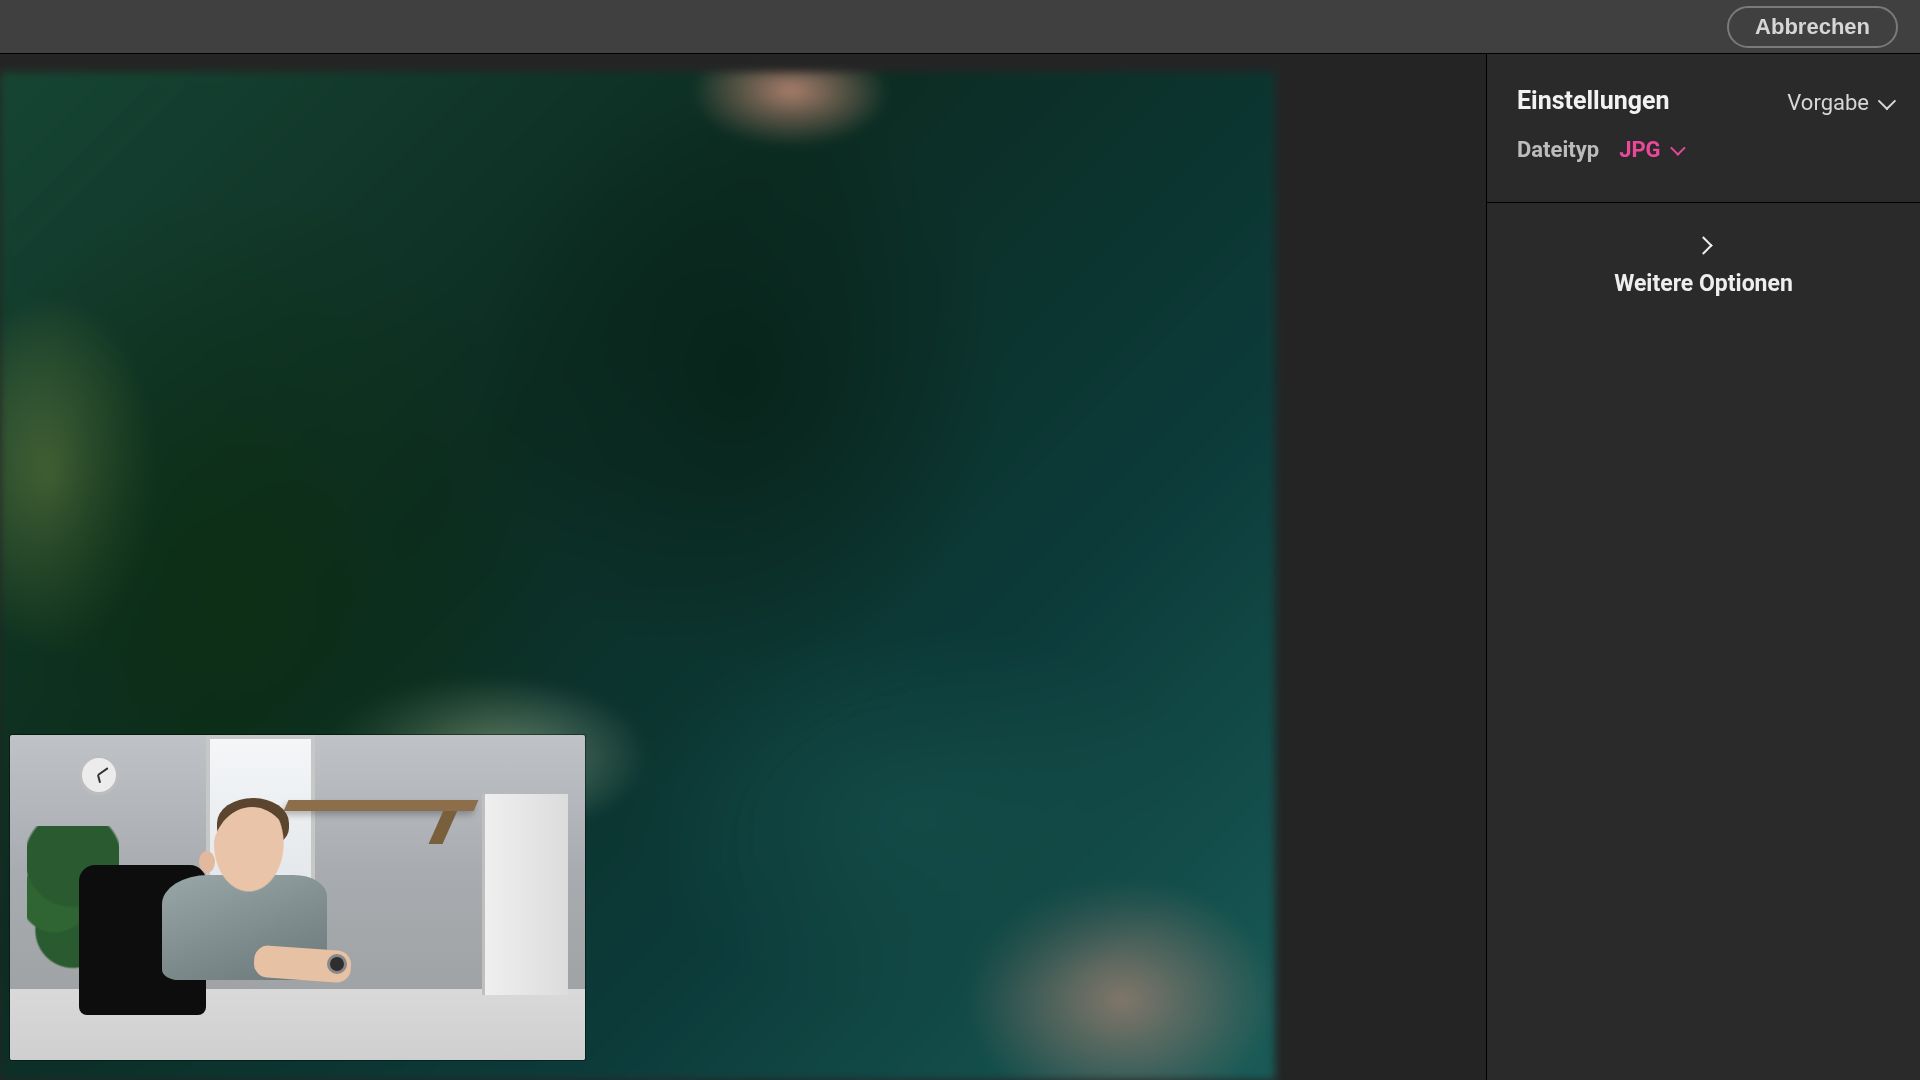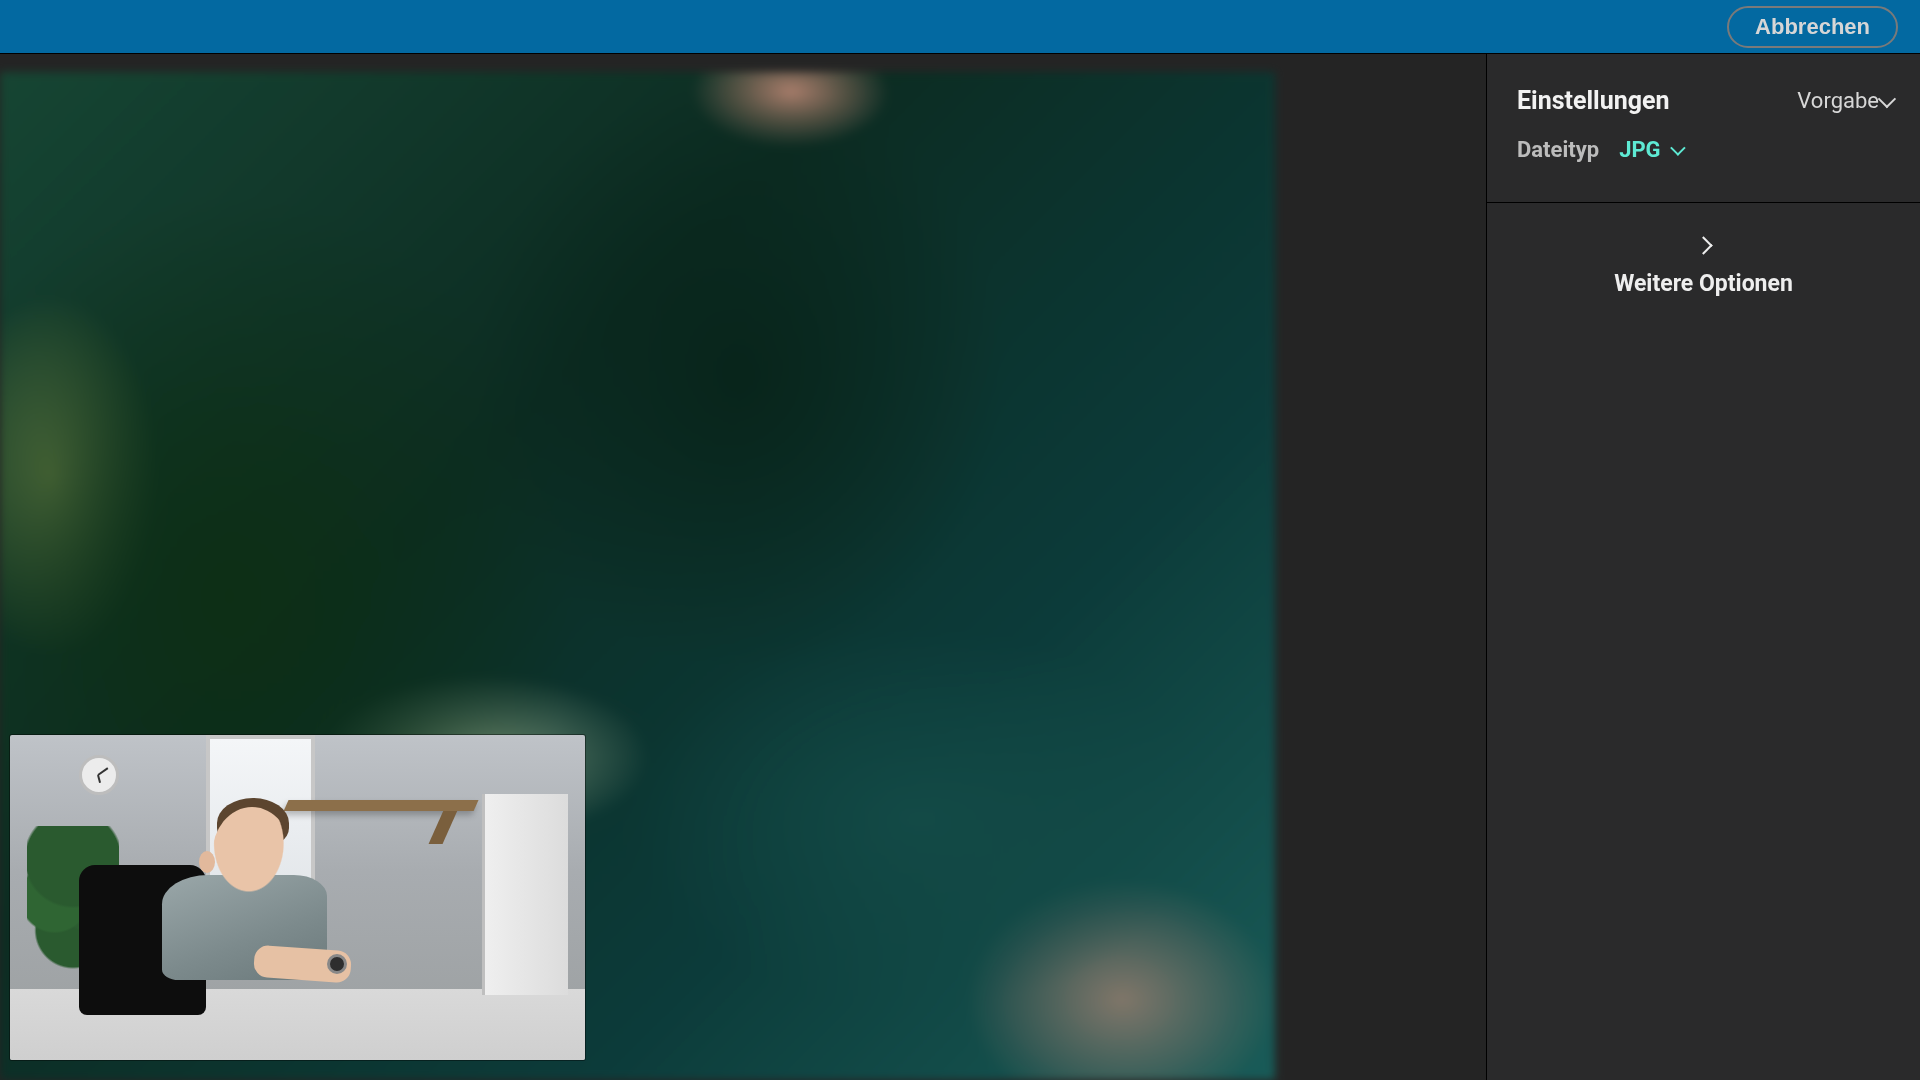--- a/index.html
+++ b/index.html
@@ -9,21 +9,21 @@
     font-family: -apple-system, "Segoe UI", Roboto, "Helvetica Neue", Arial, sans-serif;
     color: #e8e8e8;
     overflow: hidden;
   }
 
   
   .topbar {
     position: relative;
     height: 54px;
     width: 100%;
-    background: #0369a1;
+    background: #404040;
     border-bottom: 1px solid #000;
     display: flex;
     align-items: center;
     justify-content: flex-end;
     padding-right: 22px;
     gap: 10px;
   }
   .btn {
     height: 42px;
     padding: 0 26px;
@@ -177,32 +177,33 @@
   .panel {
     width: 434px;
     min-width: 434px;
     background: #2a2a2b;
     border-left: 1px solid #000;
     display: flex;
     flex-direction: column;
   }
   .panel-head {
     display: flex;
-    align-items: center;
+    align-items: flex-end;
     justify-content: space-between;
     padding: 32px 28px 8px 30px;
   }
   .panel-title {
     font-size: 25px;
     font-weight: 700;
     color: #f2f2f2;
   }
   .preset {
     display: flex;
     align-items: center;
+    gap: 10px;
     font-size: 22px;
     color: #d7d7d7;
     cursor: pointer;
   }
 
   .settings {
     padding: 14px 30px 26px 30px;
     display: flex;
     flex-direction: column;
     gap: 24px;
@@ -215,21 +216,21 @@
   }
   .row-label {
     font-size: 22px;
     color: #bcbcbc;
   }
   .row-value {
     display: flex;
     align-items: center;
     gap: 10px;
     font-size: 22px;
-    color: #5eead4;
+    color: #ec4899;
     cursor: pointer;
   }
 
   .divider {
     height: 1px;
     background: #000;
     margin-top: 14px;
   }
 
   .more-opts {

